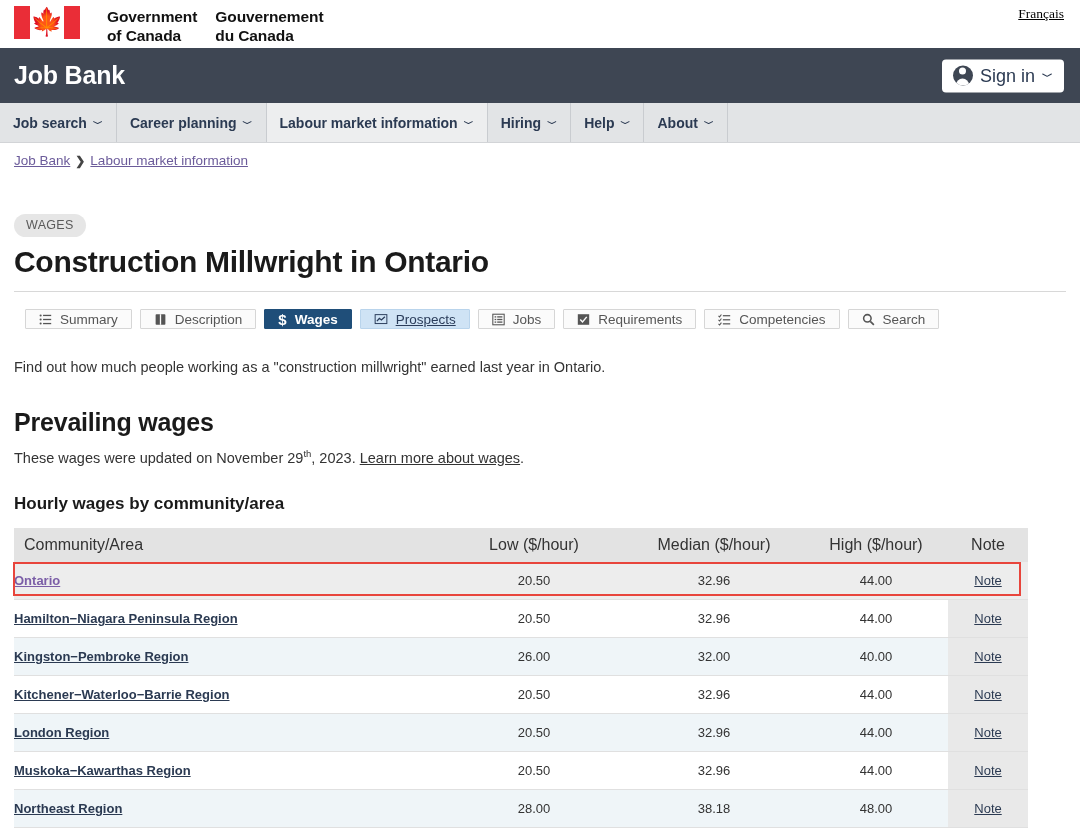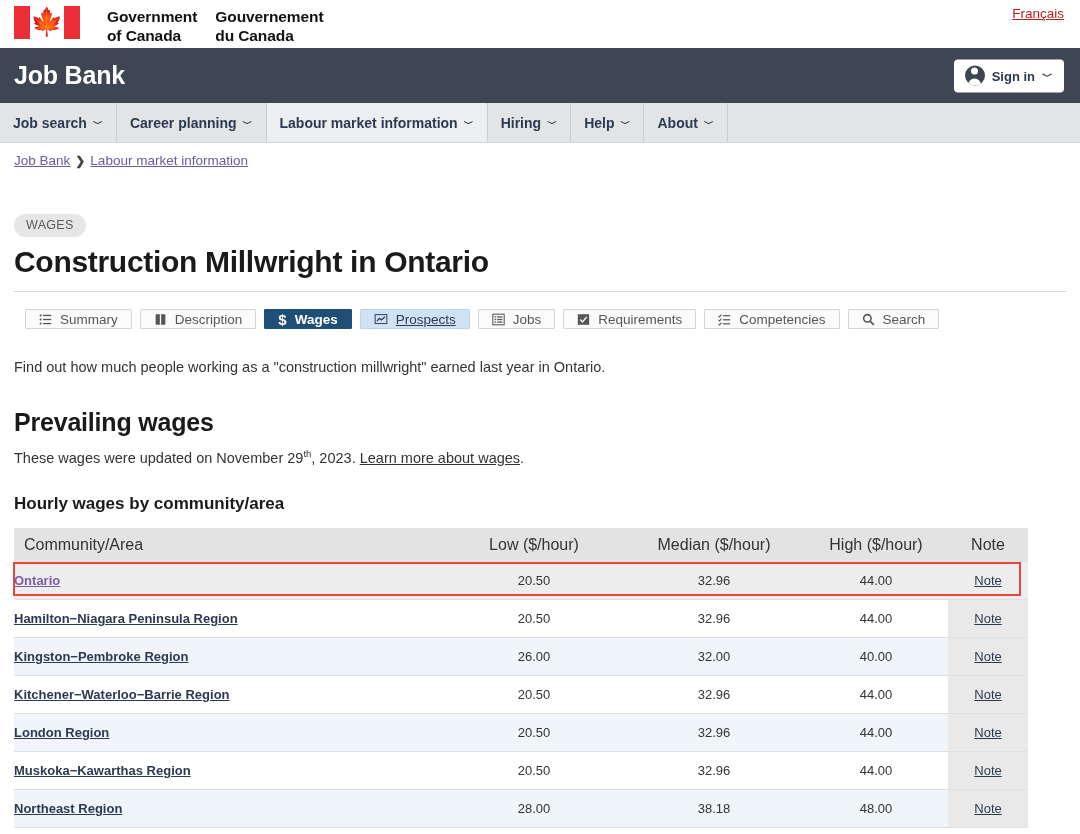--- a/index.html
+++ b/index.html
@@ -42,23 +42,24 @@
     font-size: 15.5px;
     line-height: 19px;
     color: #111;
     letter-spacing: -0.1px;
   }
   .goc-wordmark .col2 { margin-left: 18px; }
   .lang-link {
     position: absolute;
     right: 16px; top: 6px;
     font-size: 13.5px;
-    color: #b91c1c;
+    color: #000000;
     text-decoration: underline;
     cursor: pointer;
+    font-family: Liberation Serif, serif;
   }
 
   
   .jb-bar {
     height: 55px;
     background: #3E4653;
     display: flex;
     align-items: center;
     padding: 0 16px 0 14px;
     position: relative;
@@ -99,21 +100,21 @@
     background: #fff;
     margin-bottom: 11px;
   }
   .avatar-circle::after {
     content: '';
     width: 13px; height: 7px;
     border-radius: 7px 7px 0 0;
     background: #fff;
   }
   .avatar-wrap { position: relative; display:flex; align-items:center; justify-content:center;}
-  .signin-label { font-size: 13px; color: #2b3a52; font-weight: bold;}
+  .signin-label { font-size: 18px; color: #2b3a52; font-weight: normal;}
   .chev { font-size: 11px; color: #2b3a52; font-weight: bold; }
 
   
   .mainnav {
     height: 40px;
     background: #E2E4E6;
     display: flex;
     align-items: stretch;
     border-bottom: 1px solid #d2d4d7;
   }

